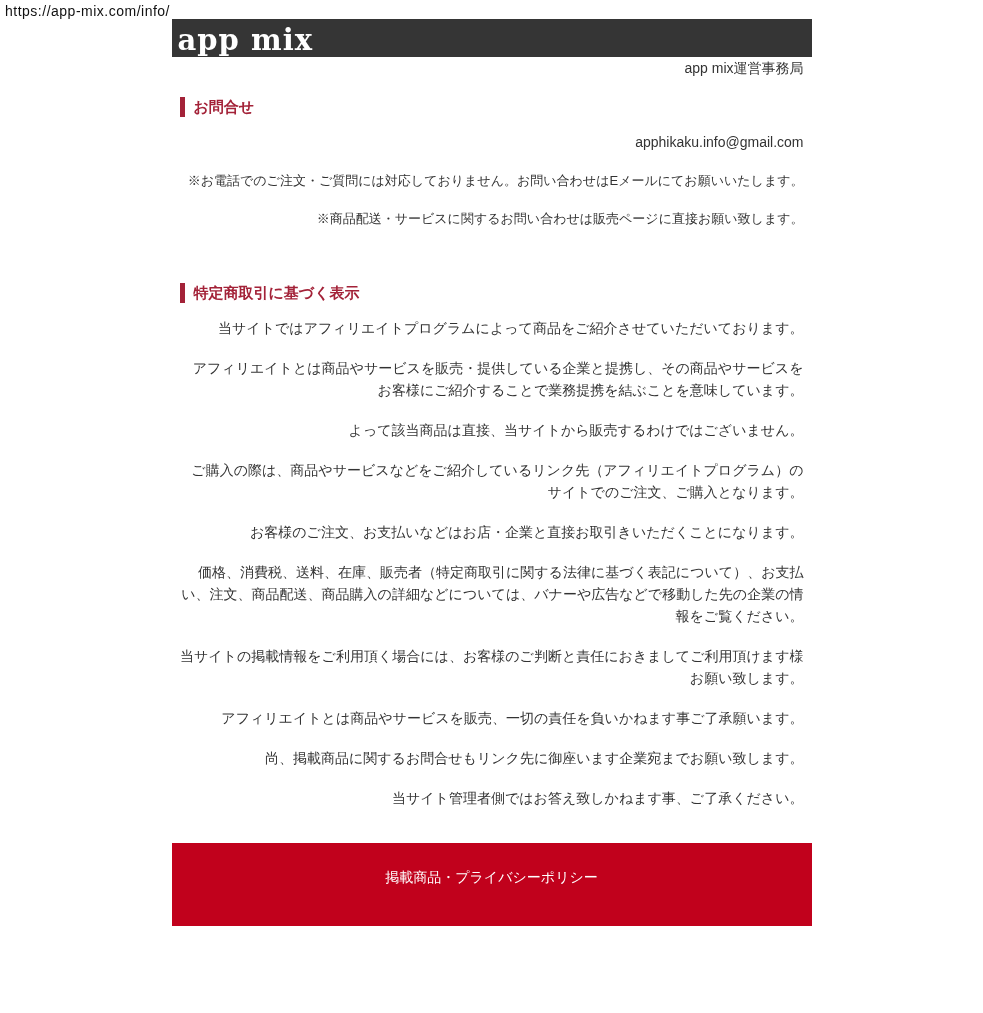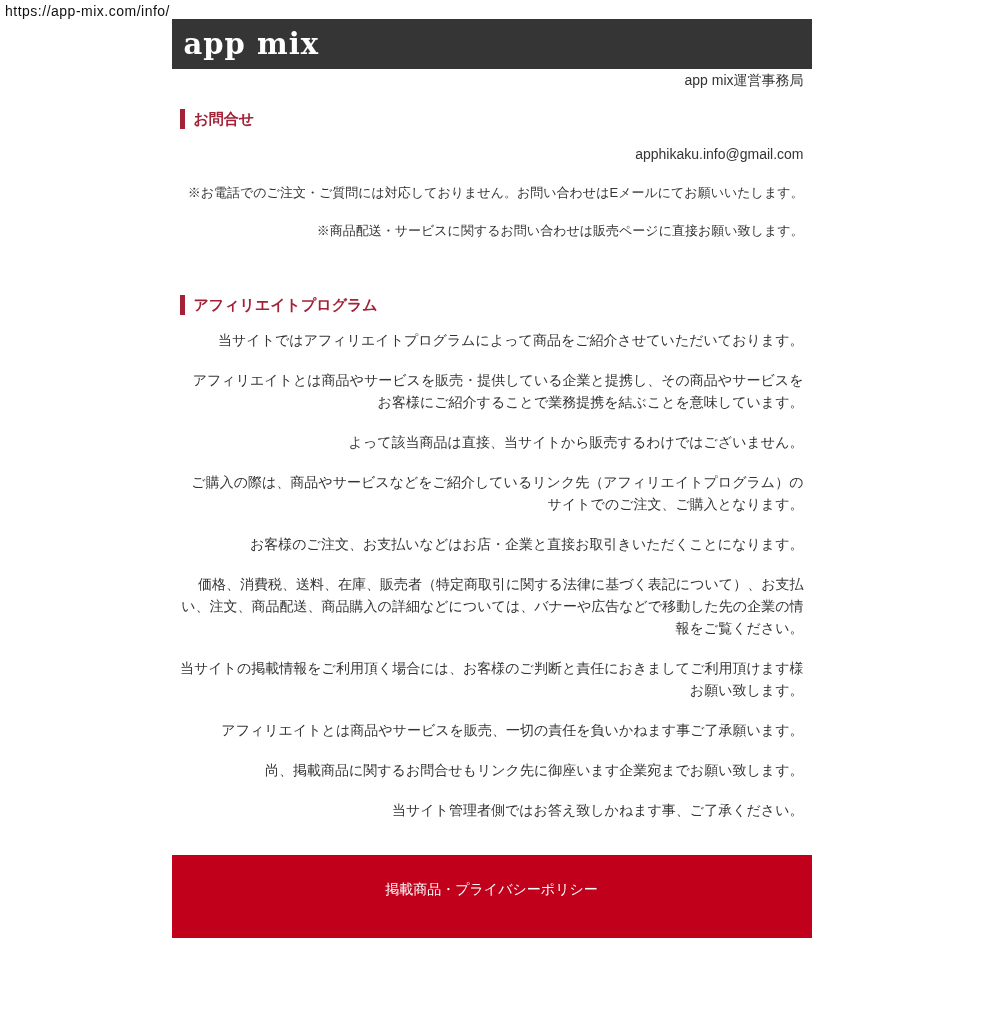--- a/index.html
+++ b/index.html
@@ -21,24 +21,24 @@
     height: 16px;
     color: #111111;
     letter-spacing: 0.5px;
   }
   .container {
     width: 640px;
     margin: 0 auto;
   }
   .site-header {
     background: #353535;
-    height: 50px;
+    height: 38px;
     display: flex;
-    align-items: center;
-    padding-left: 12px;
+    align-items: flex-end;
+    padding-left: 6px;
     box-sizing: border-box;
   }
   .site-title {
     font-family: "DejaVu Serif", "Liberation Serif", serif;
     font-weight: bold;
     font-size: 29px;
     color: #ffffff;
     margin: 0;
     letter-spacing: 1px;
     cursor: pointer;
@@ -105,21 +105,21 @@
 
   <div class="main-content">
 
     <p class="operator-line">app mix運営事務局</p>
 
     <h2 class="section-heading first">お問合せ</h2>
     <p>apphikaku.info@gmail.com</p>
     <p class="note">※お電話でのご注文・ご質問には対応しておりません。お問い合わせはEメールにてお願いいたします。</p>
     <p class="note">※商品配送・サービスに関するお問い合わせは販売ページに直接お願い致します。</p>
 
-    <h2 class="section-heading">アフィリエイトプログラム</h2>
+    <h2 class="section-heading">特定商取引に基づく表示</h2>
     <p>当サイトではアフィリエイトプログラムによって商品をご紹介させていただいております。</p>
     <p>アフィリエイトとは商品やサービスを販売・提供している企業と提携し、その商品やサービスをお客様にご紹介することで業務提携を結ぶことを意味しています。</p>
     <p>よって該当商品は直接、当サイトから販売するわけではございません。</p>
     <p>ご購入の際は、商品やサービスなどをご紹介しているリンク先（アフィリエイトプログラム）のサイトでのご注文、ご購入となります。</p>
     <p>お客様のご注文、お支払いなどはお店・企業と直接お取引きいただくことになります。</p>
     <p>価格、消費税、送料、在庫、販売者（特定商取引に関する法律に基づく表記について）、お支払い、注文、商品配送、商品購入の詳細などについては、バナーや広告などで移動した先の企業の情報をご覧ください。</p>
 
     <p>当サイトの掲載情報をご利用頂く場合には、お客様のご判断と責任におきましてご利用頂けます様お願い致します。</p>
     <p>アフィリエイトとは商品やサービスを販売、一切の責任を負いかねます事ご了承願います。</p>
     <p>尚、掲載商品に関するお問合せもリンク先に御座います企業宛までお願い致します。</p>

